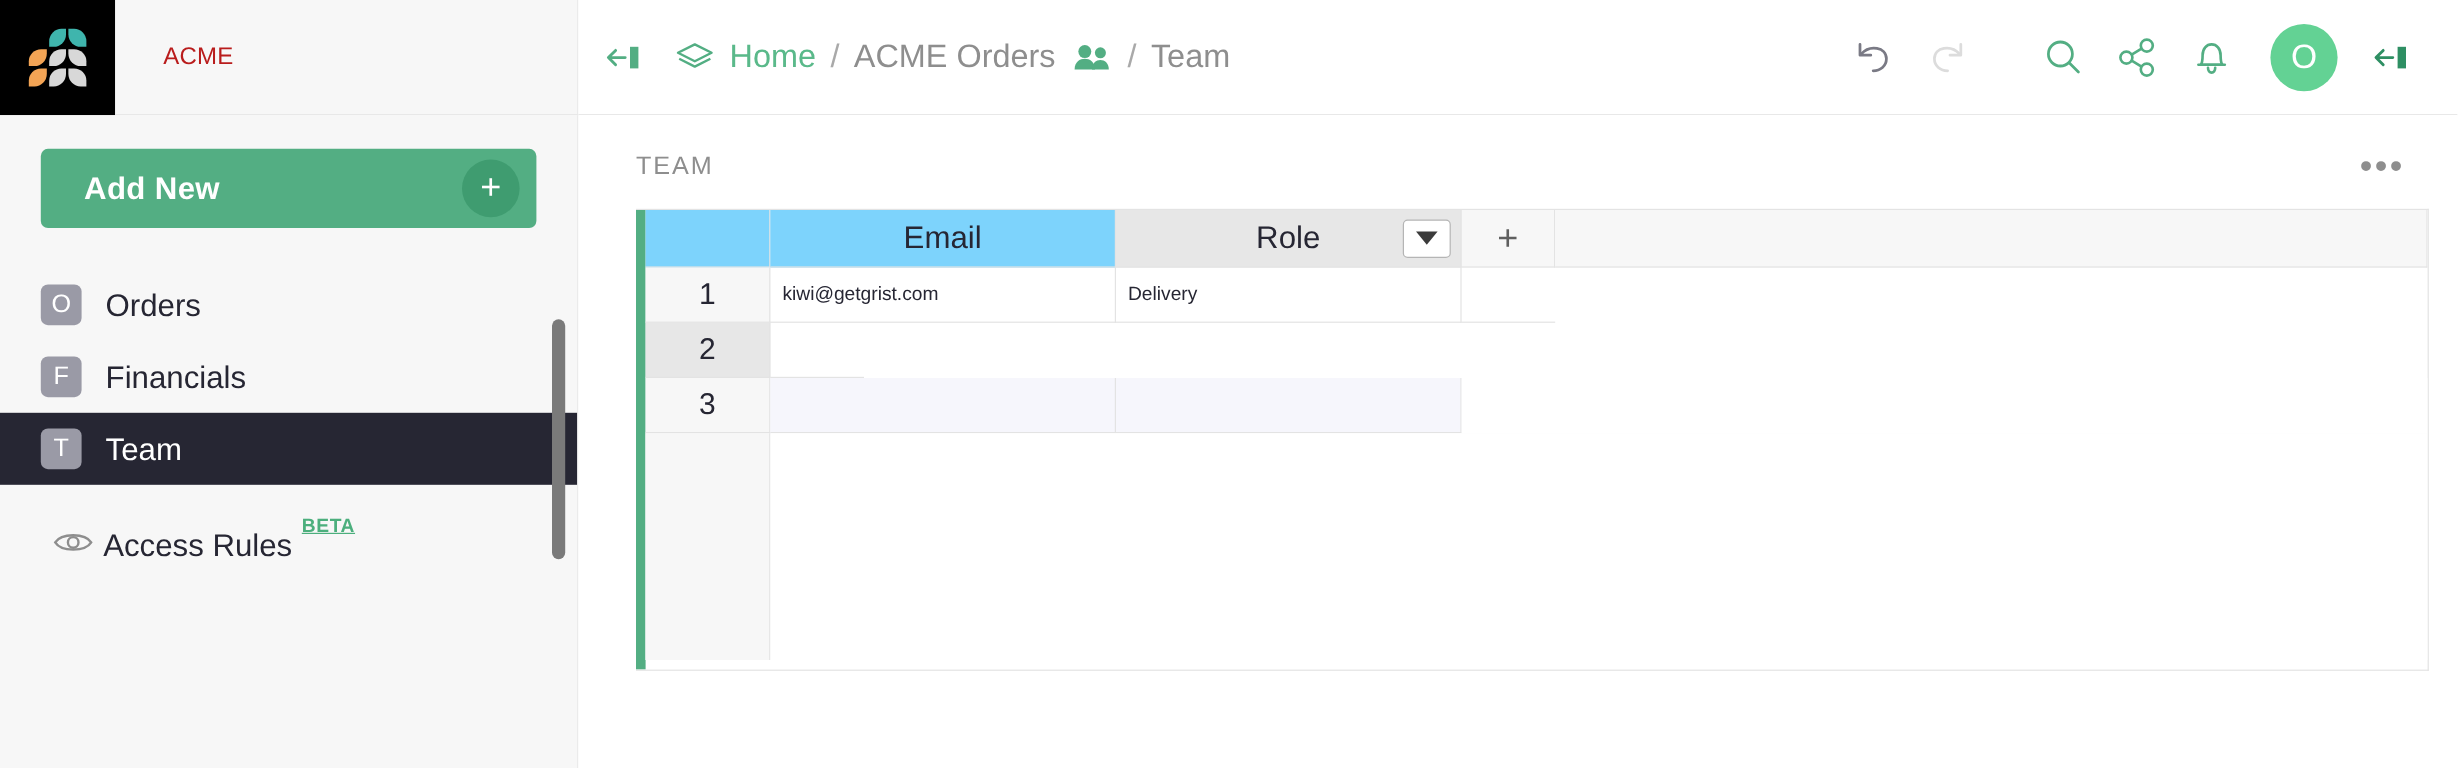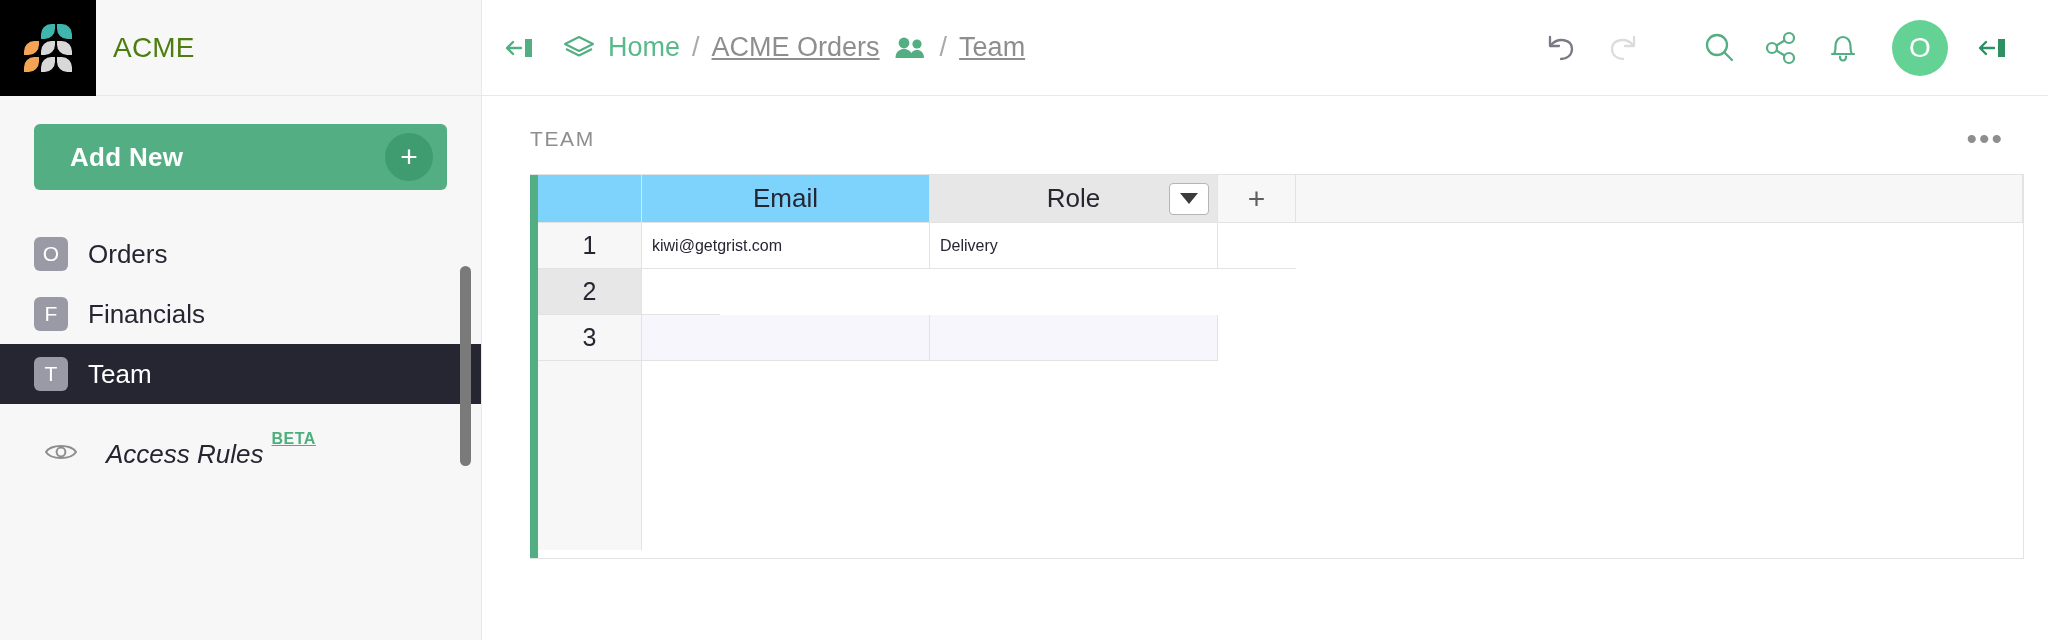--- a/index.html
+++ b/index.html
@@ -29,40 +29,40 @@
   .leaf.tr { border-radius: 0 70% 0 70%; }
   .leaf.transparent { background: transparent; }
 
   .org-name-area {
     width: 386px; flex: 0 0 386px; background: #f7f7f7;
     display: flex; align-items: center;
     border-right: 1px solid #e8e8e8;
     border-bottom: 1px solid #e8e8e8;
   }
   .org-name {
-    font-size: 28px; color: #4d7c0f; padding-left: 17px; letter-spacing: .2px;
+    font-size: 20px; color: #b91c1c; padding-left: 40px; letter-spacing: .2px;
   }
 
   .doc-header {
     flex: 1 1 auto; background: #ffffff;
     display: flex; align-items: center;
     border-bottom: 1px solid #e8e8e8;
     padding: 0 24px 0 20px;
   }
   .panel-toggle {
     width: 36px; height: 36px; display: flex; align-items: center;
     justify-content: center; flex: 0 0 36px; cursor: pointer;
   }
   .breadcrumb {
     display: flex; align-items: center; gap: 12px;
     margin-left: 24px; font-size: 27px; white-space: nowrap;
   }
   .bc-link { color: #5ab98a; }
   .bc-sep { color: #a9a9a9; }
-  .bc-text { color: #8e8e8e; text-decoration: underline; }
+  .bc-text { color: #8e8e8e; }
   .bc-icon { display: flex; align-items: center; }
 
   .header-right {
     margin-left: auto; display: flex; align-items: center;
   }
   .hicon {
     width: 62px; height: 50px; display: flex; align-items: center;
     justify-content: center; cursor: pointer;
   }
   .hgap { width: 34px; }
@@ -114,21 +114,21 @@
   .nav-item.selected .nav-label { color: #ffffff; }
 
   .tools-header {
     margin-top: 62px; padding-left: 46px;
     font-size: 20px; letter-spacing: 2.2px; color: #8e8e8e;
   }
   .tool-item {
     height: 56px; display: flex; align-items: center;
     padding-left: 44px; margin-top: 22px; cursor: pointer;
   }
-  .tool-label { font-size: 26px; color: #262633; margin-left: 28px; font-style: italic; }
+  .tool-label { font-size: 26px; color: #262633; margin-left: 8px; }
   .beta {
     font-size: 16px; color: #4caf7d; font-weight: bold;
     margin-left: 8px; align-self: flex-start; margin-top: 4px;
     letter-spacing: .5px;
     text-decoration: underline;
   }
 
   .sb-scroll {
     position: absolute; right: 10px; top: 170px;
     width: 11px; height: 200px; border-radius: 6px; background: #7a7a7a;

